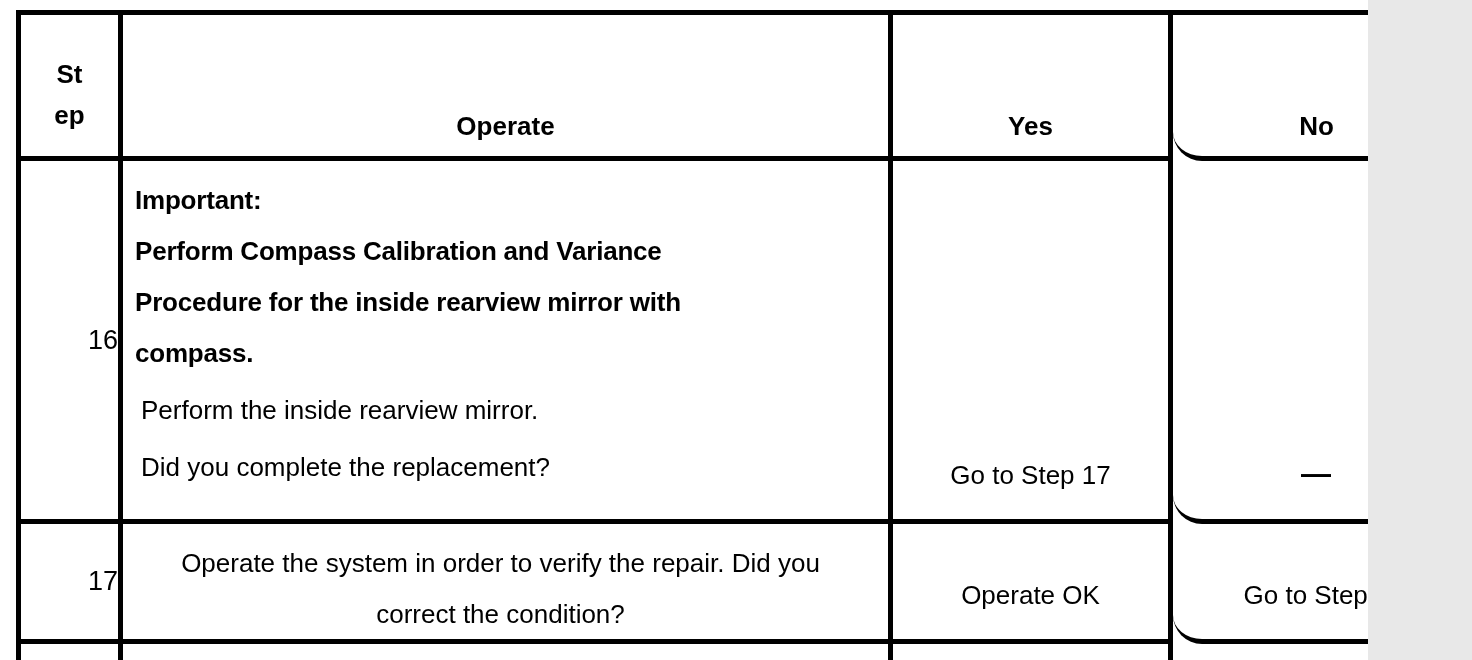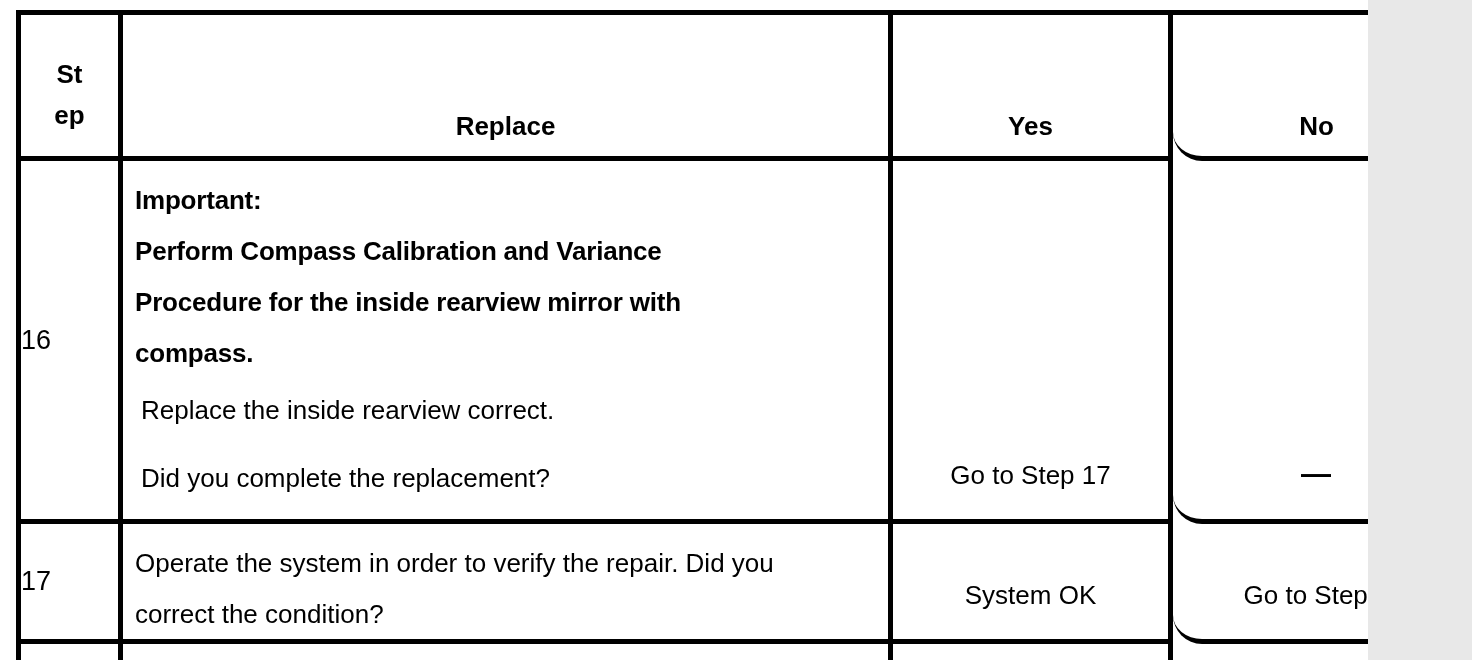--- a/index.html
+++ b/index.html
@@ -22,87 +22,87 @@
   
   .hcell{
     align-items:flex-end;justify-content:center;
     font-weight:bold;font-size:26px;padding-bottom:14px;
   }
   .hstep{
     white-space:pre-line;text-align:center;line-height:41px;padding-bottom:6px;
   }
   
   .stepcell{
-    align-items:center;justify-content:flex-start;font-size:27px;
+    align-items:center;justify-content:flex-end;font-size:27px;
   }
   
   .actioncell{
     display:block;padding:14px 22px 0 12px;font-size:26px;line-height:51px;
   }
   .important{
     font-weight:bold;white-space:pre-line;letter-spacing:-0.2px;
   }
   .aline1{margin-top:6px;padding-left:6px;}
-  .aline2{margin-top:17px;padding-left:6px;}
-  .action17{white-space:pre-line;}
+  .aline2{margin-top:6px;padding-left:6px;}
+  .action17{white-space:pre-line;text-align:center;}
   
   .rescell{
     align-items:flex-end;justify-content:center;font-size:26px;padding-bottom:28px;
   }
   .dash{font-weight:bold;font-size:30px;letter-spacing:1px;}
   
   .stubcell{border-bottom:none;}
 </style>
 </head>
 <body>
 
 <div class="page">
   <div class="tbl">
 
     <div class="cell hcell">
       <span class="hstep">St
 ep</span>
     </div>
     <div class="cell hcell">
-      <span>Replace</span>
+      <span>Operate</span>
     </div>
     <div class="cell hcell">
       <span>Yes</span>
     </div>
     <div class="cell hcell lastcol">
       <span>No</span>
     </div>
 
     <div class="cell stepcell">
       <span>16</span>
     </div>
     <div class="cell actioncell">
       <div class="important">Important:
 Perform Compass Calibration and Variance
 Procedure for the inside rearview mirror with
 compass.</div>
-      <div class="aline1">Replace the inside rearview correct.</div>
+      <div class="aline1">Perform the inside rearview mirror.</div>
       <div class="aline2">Did you complete the replacement?</div>
     </div>
     <div class="cell rescell">
       <span>Go to Step 17</span>
     </div>
     <div class="cell rescell lastcol">
       <span class="dash">—</span>
     </div>
 
     <div class="cell stepcell">
       <span>17</span>
     </div>
     <div class="cell actioncell">
       <div class="action17">Operate the system in order to verify the repair. Did you
 correct the condition?</div>
     </div>
     <div class="cell rescell">
-      <span>System OK</span>
+      <span>Operate OK</span>
     </div>
     <div class="cell rescell lastcol">
       <span>Go to Step 3</span>
     </div>
 
     <div class="cell stubcell"></div>
     <div class="cell stubcell"></div>
     <div class="cell stubcell"></div>
     <div class="cell stubcell lastcol"></div>
 

